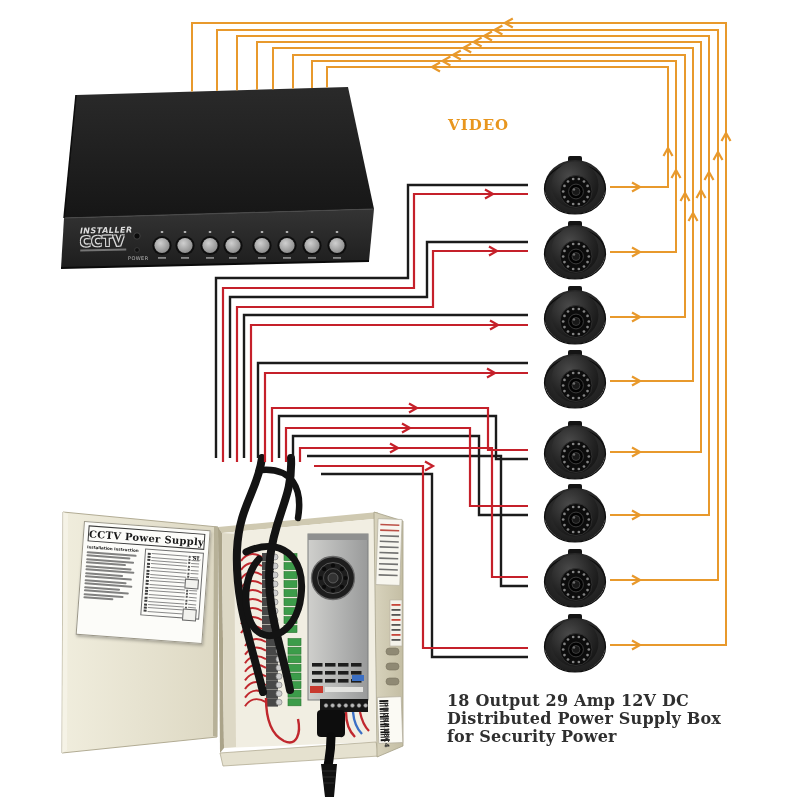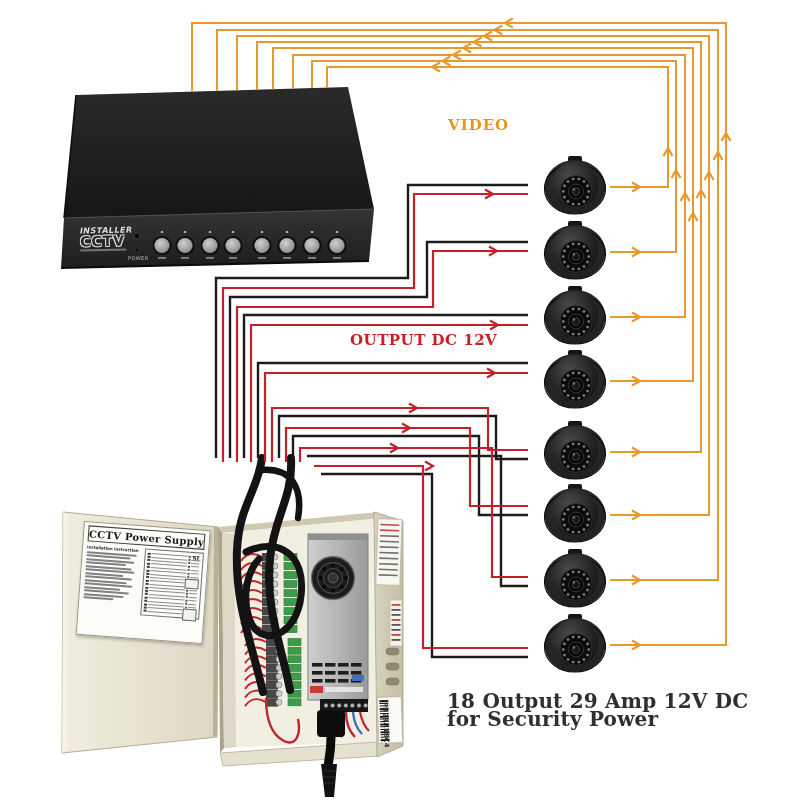--- a/index.html
+++ b/index.html
@@ -2,21 +2,21 @@
 <html><head>
 <meta charset="utf-8">
 <style>
   html,body{margin:0;padding:0;background:#fff;}
   #stage{position:relative;width:800px;height:800px;background:#ffffff;overflow:hidden;
          font-family:"DejaVu Sans",sans-serif;}
   #wiresvg{position:absolute;left:0;top:0;}
   .floatlabel{position:absolute;font-family:"DejaVu Serif",serif;font-weight:bold;white-space:nowrap;}
   #video-label{left:448px;top:116px;font-size:15px;letter-spacing:1px;}
   #output-label{left:350px;top:331px;font-size:15px;letter-spacing:.5px;}
-  #caption{left:447px;top:692px;font-size:20px;line-height:18px;letter-spacing:.2px;}
+  #caption{left:447px;top:692px;font-size:16px;line-height:18px;letter-spacing:.2px;}
   
   #dvr-brand{position:absolute;left:80px;top:226px;transform:rotate(-1.2deg);color:#e6e6e6;}
   #dvr-brand .b1{font-family:"DejaVu Sans",sans-serif;font-weight:bold;font-style:italic;
                  font-size:8px;letter-spacing:.5px;color:#dedede;}
   #dvr-brand .b2{font-family:"DejaVu Sans",sans-serif;font-weight:bold;font-size:14px;line-height:12px;
                  letter-spacing:1px;color:#2a2a2a;
                  text-shadow:-1px -1px 0 #d6d6d6,1px -1px 0 #d6d6d6,-1px 1px 0 #d6d6d6,1px 1px 0 #d6d6d6;}
   #dvr-brand .tag{width:46px;height:2px;background:#8a8a8a;margin-top:2px;opacity:.8;}
   #dvr-power{position:absolute;left:128px;top:255px;font-size:5px;color:#b9b9b9;letter-spacing:.4px;}
   
@@ -602,23 +602,23 @@
           <circle cx="8.980669463791788" cy="-5.507442975590784" r="1.35" fill="#999" opacity="0.85"></circle>
           <circle cx="12.532401509150965" cy="-1.0537118607047473" r="1.35" fill="#999" opacity="0.85"></circle>
           <circle cx="1" cy="4.5" r="7.4" fill="#020202" stroke="#474747" stroke-width="0.8"></circle>
           <circle cx="1" cy="4.5" r="4" fill="#181818" stroke="#565656" stroke-width="0.6"></circle>
           <circle cx="-1" cy="2.5" r="1.2" fill="#6d6d6d"></circle>
         </g>
       </g>
   </svg>
 
   <div class="floatlabel" id="video-label" style="color: rgb(232, 150, 30);">VIDEO</div>
-  <div class="floatlabel" id="output-label" style="color: rgb(203, 31, 38);">OUTPUT DC 12V</div>
   <div class="floatlabel" id="caption" style="color: rgb(47, 47, 47);">
     <div>18 Output 29 Amp 12V DC</div>
+    <div>Distributed Power Supply Box</div>
     <div>for Security Power</div>
   </div>
 
   <div id="dvr-brand">
     <div class="b1">INSTALLER</div>
     <div class="b2">CCTV</div>
     <div class="tag"></div>
   </div>
   <div id="dvr-power">POWER</div>
 

